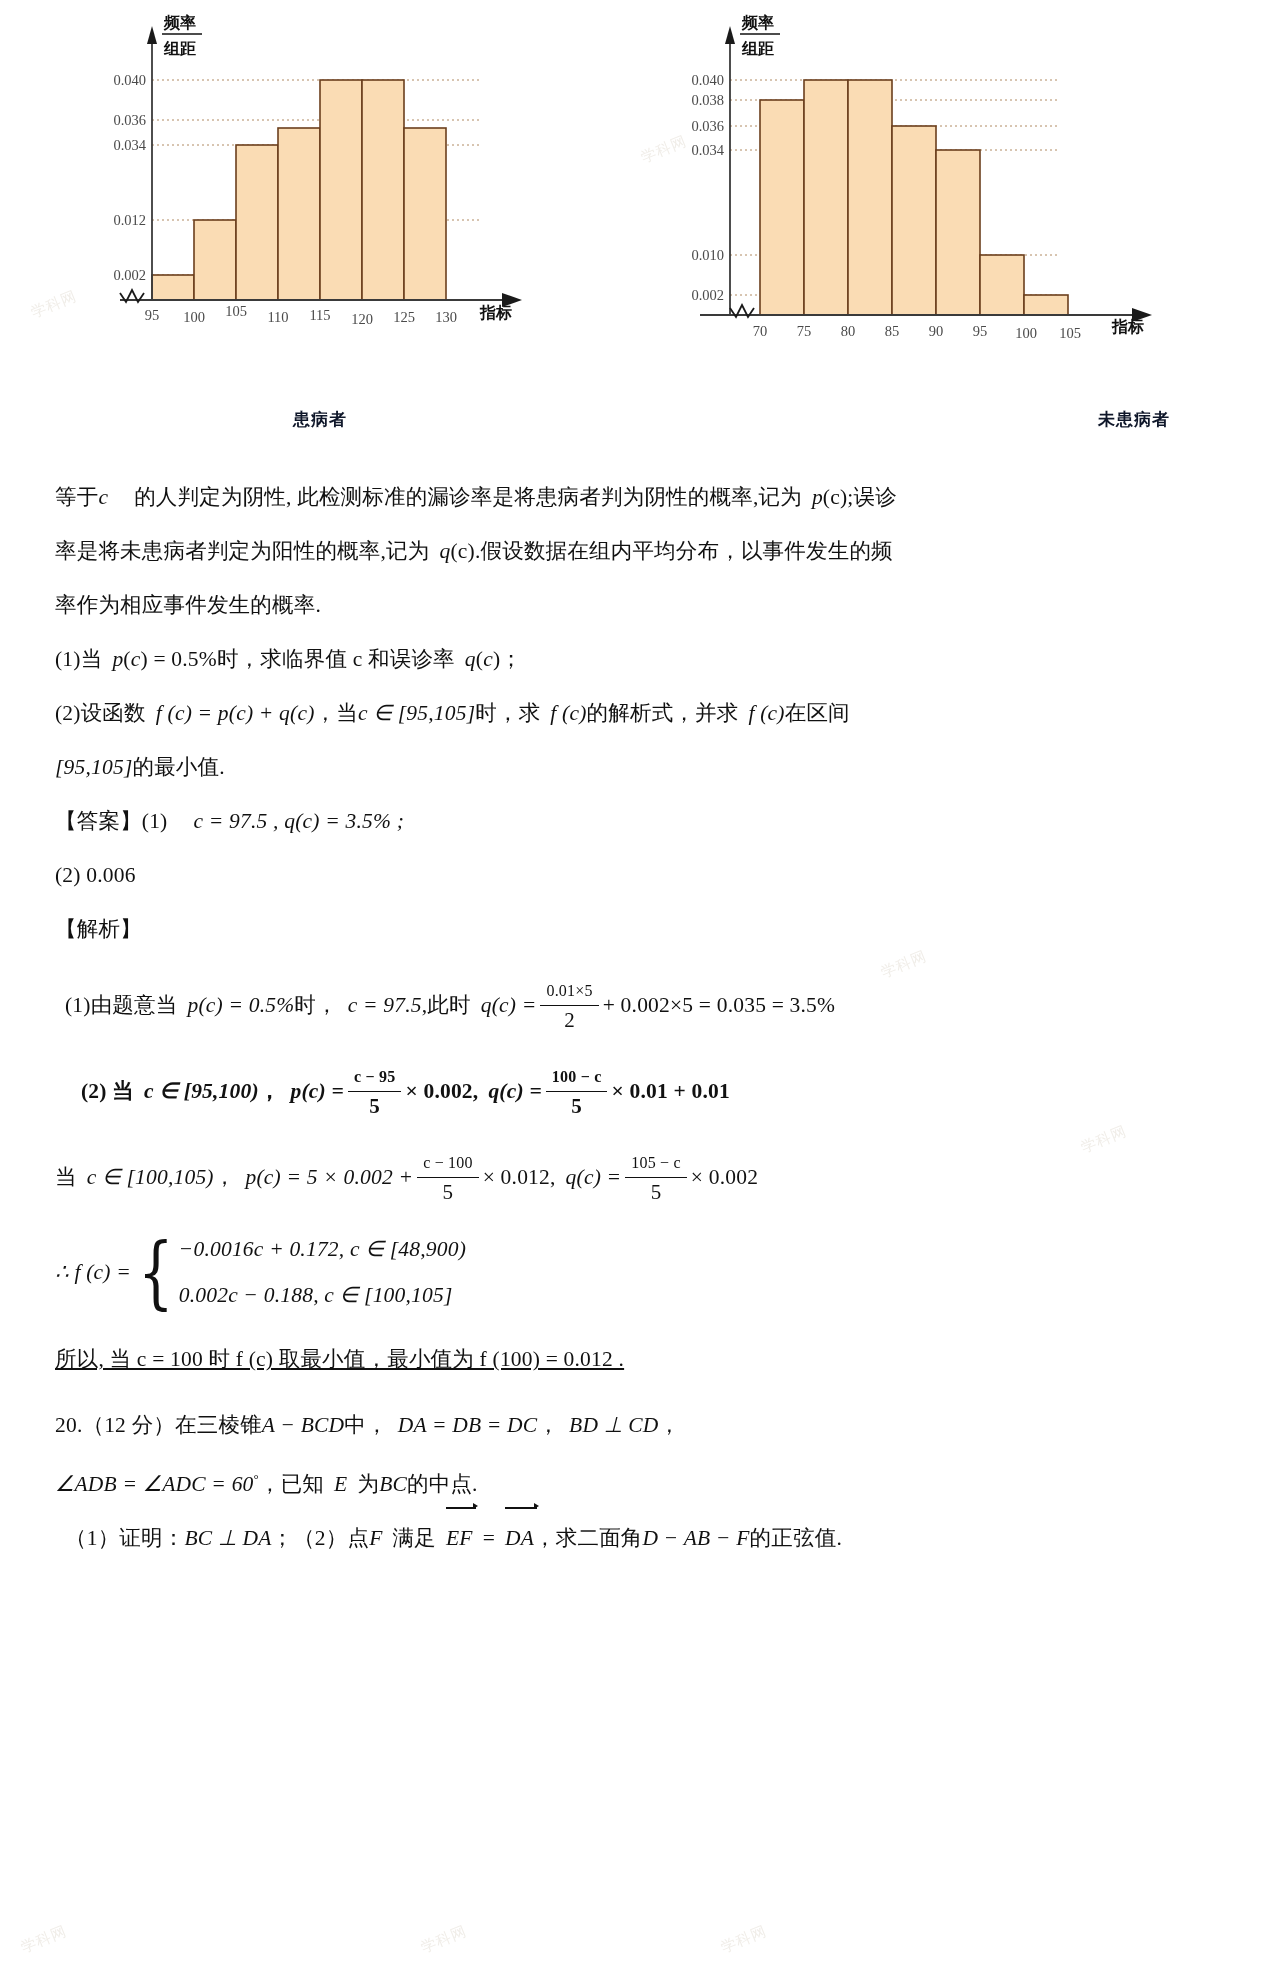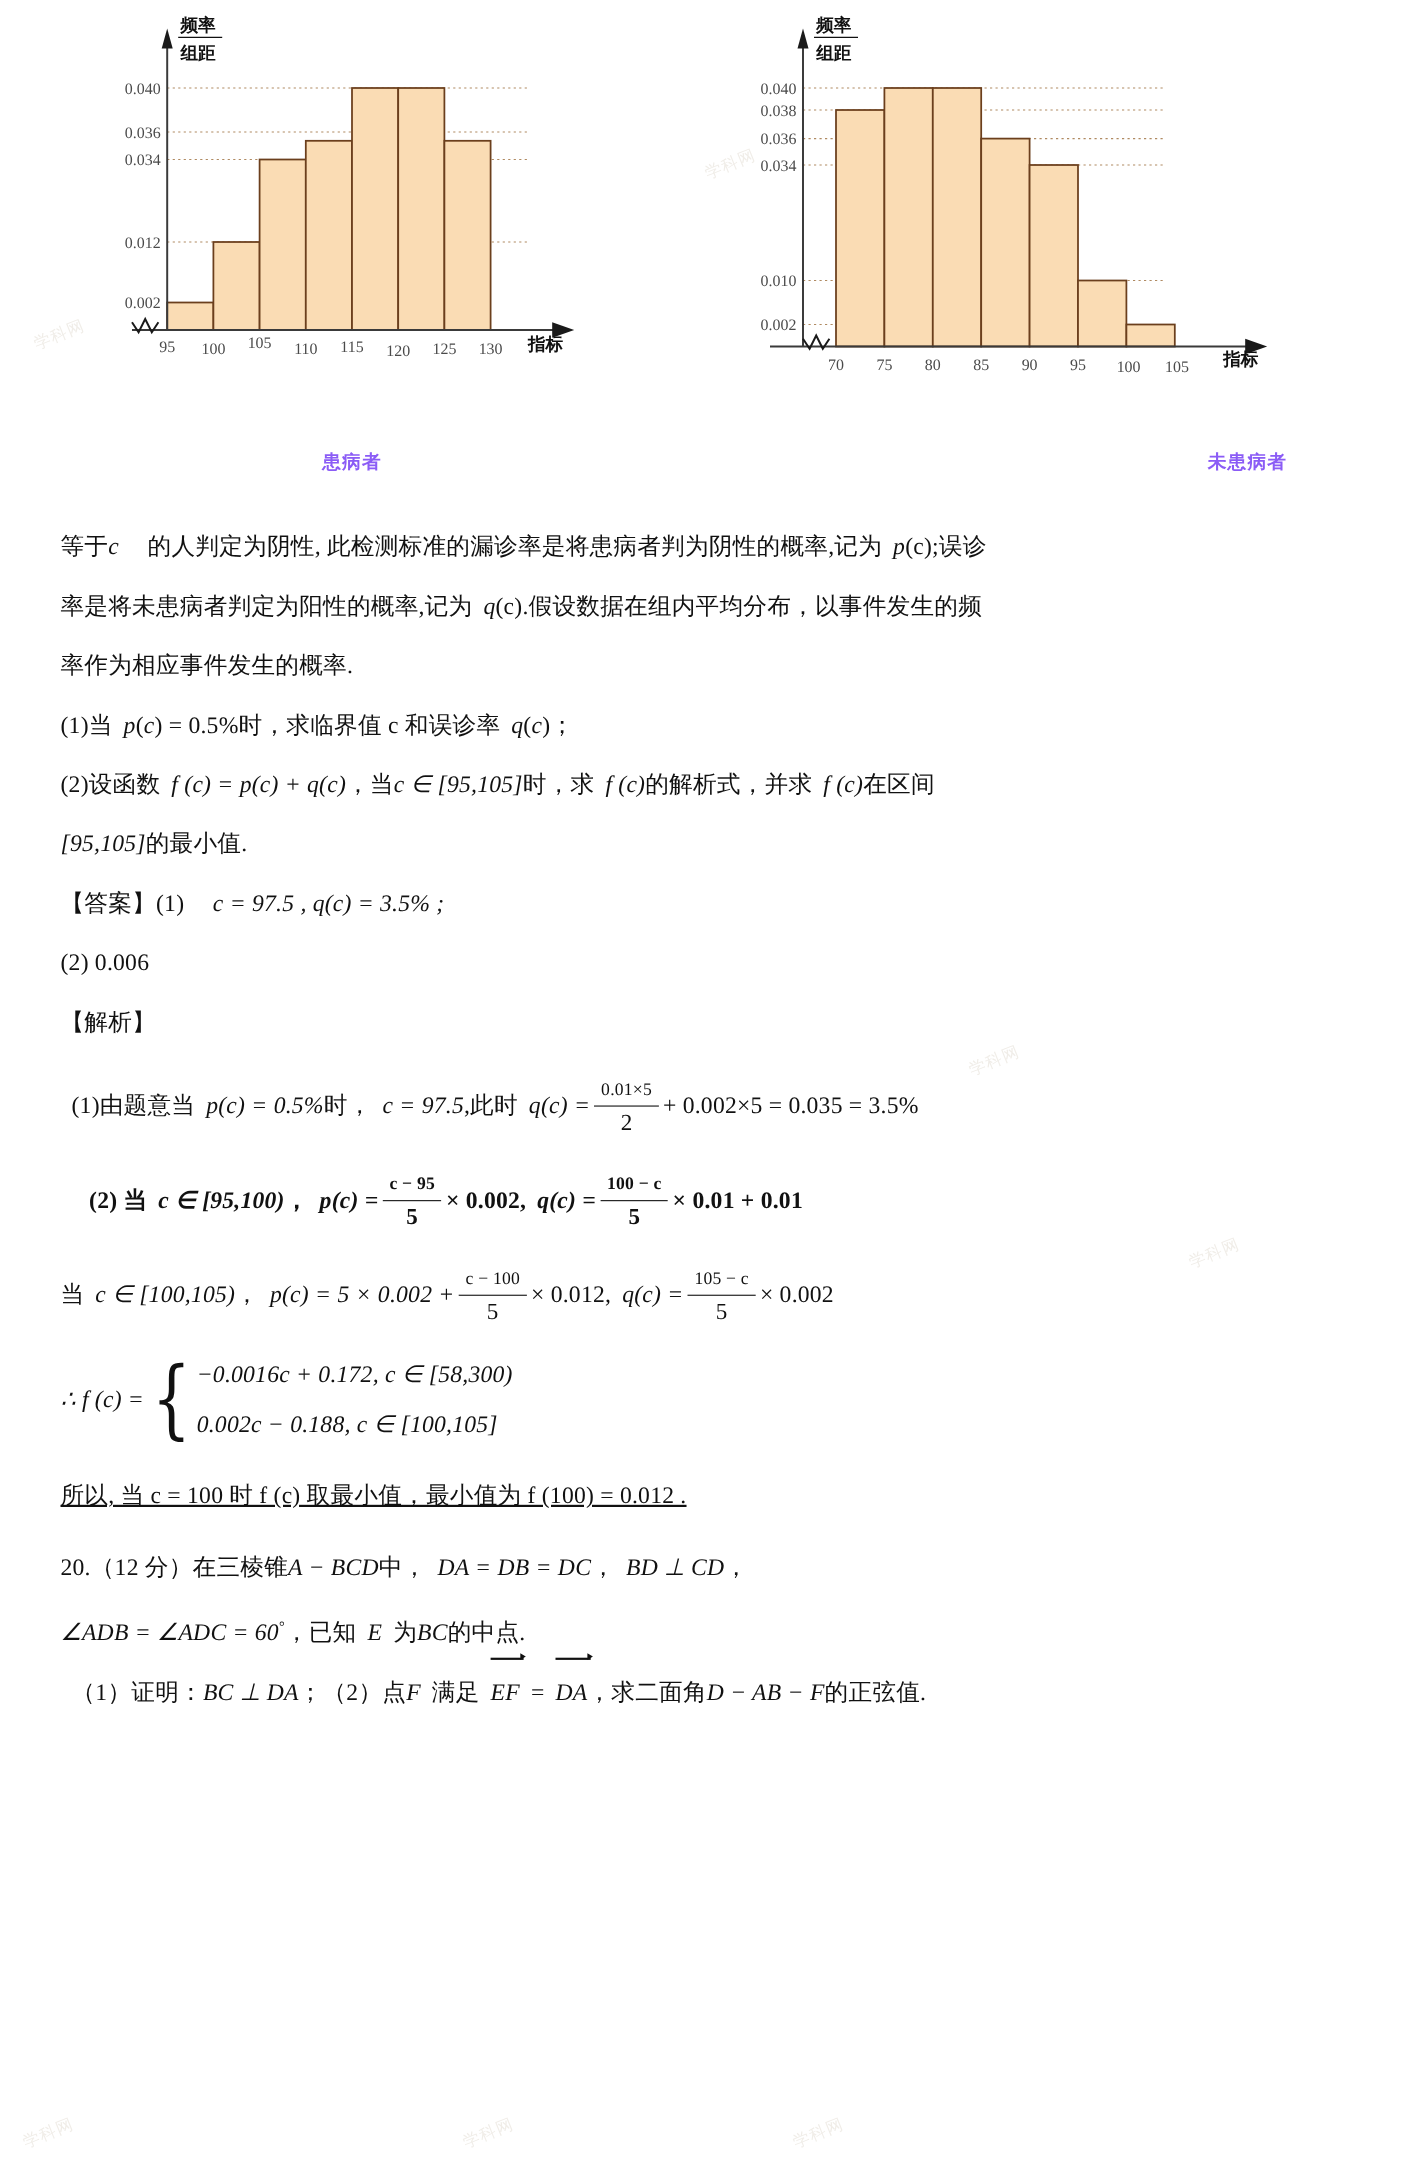--- a/index.html
+++ b/index.html
@@ -47,21 +47,21 @@
   .plot svg { display:block; }
 
   .chart-caption {
     position: absolute;
     top: 408px;
     width: 600px;
     text-align: center;
     font-family: "Liberation Serif", "DejaVu Serif", serif;
     font-weight: 700;
     font-size: 17px;
-    color: #8b5cf6;
+    color: #0f172a;
     letter-spacing: 1px;
   }
   .chart-left .chart-caption { left: 30px; width: 460px; }
   .chart-right .chart-caption { left: 30px; width: 480px; text-align: right; }
 
   
   .body-text {
     position: absolute;
     left: 55px;
     top: 470px;
@@ -332,21 +332,21 @@
 
     <div class="para" style="line-height:86px;">
       <span>当</span><span class="sp"></span><span class="it">c ∈ [100,105)</span><span>，</span><span class="sp"></span><span class="it">p(c) = 5 × 0.002 +</span><span class="frac"><span class="num">c − 100</span><span class="den">5</span></span><span>× 0.012,</span><span class="sp"></span><span class="it">q(c) =</span><span class="frac"><span class="num">105 − c</span><span class="den">5</span></span><span>× 0.002</span>
     </div>
 
     <div class="para" style="line-height:100px;">
       <span class="piece-wrap">
         <span class="it">∴ f (c) =</span>
         <span class="brace">{</span>
         <span class="piece-rows">
-          <div class="it">−0.0016c + 0.172, c ∈ [58,300)</div>
+          <div class="it">−0.0016c + 0.172, c ∈ [48,900)</div>
           <div class="it">0.002c − 0.188, c ∈ [100,105]</div>
         </span>
       </span>
     </div>
 
     <div class="para" style="margin-top:10px;text-decoration:underline;">所以, 当 c = 100 时 f (c) 取最小值，最小值为 f (100) = 0.012 .</div>
 
     <div class="para" style="margin-top:12px;">
       <span>20.（12 分）在三棱锥</span><span class="it">A − BCD</span><span>中，</span><span class="sp"></span><span class="it">DA = DB = DC</span><span>，</span><span class="sp"></span><span class="it">BD ⊥ CD</span><span>，</span>
     </div>

